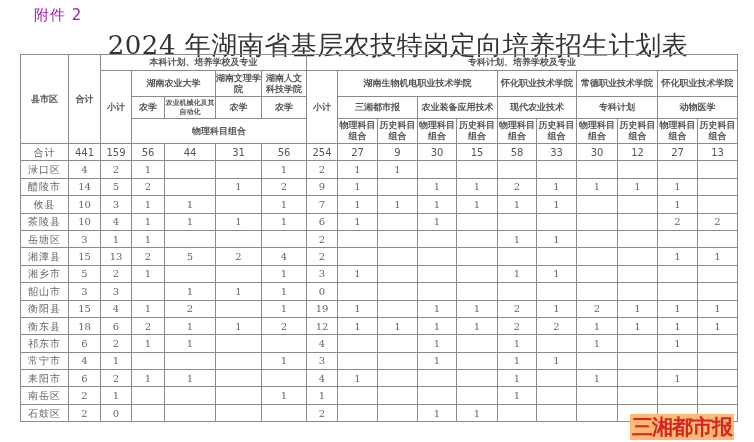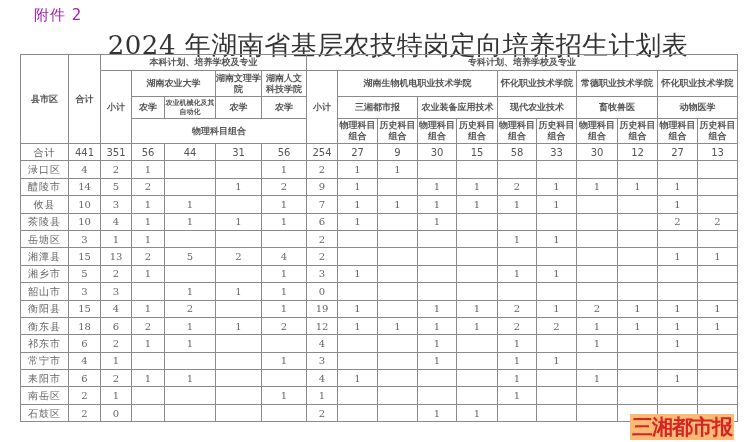--- a/index.html
+++ b/index.html
@@ -83,42 +83,42 @@
       <td class="hdr" colspan="2">怀化职业技术学院</td>
     </tr>
     <tr style="height:22px">
       <td class="hdr">农学</td>
       <td class="hdr small">农业机械化及其自动化</td>
       <td class="hdr">农学</td>
       <td class="hdr">农学</td>
       <td class="hdr" colspan="2">三湘都市报</td>
       <td class="hdr" colspan="2">农业装备应用技术</td>
       <td class="hdr" colspan="2">现代农业技术</td>
-      <td class="hdr" colspan="2">畜牧兽医</td>
+      <td class="hdr" colspan="2">专科计划</td>
       <td class="hdr" colspan="2">动物医学</td>
     </tr>
     <tr style="height:25px">
       <td class="hdr" colspan="4">物理科目组合</td>
       <td class="hdr wrap">物理科目组合</td>
       <td class="hdr wrap">历史科目组合</td>
       <td class="hdr wrap">物理科目组合</td>
       <td class="hdr wrap">历史科目组合</td>
       <td class="hdr wrap">物理科目组合</td>
       <td class="hdr wrap">历史科目组合</td>
       <td class="hdr wrap">物理科目组合</td>
       <td class="hdr wrap">历史科目组合</td>
       <td class="hdr wrap">物理科目组合</td>
       <td class="hdr wrap">历史科目组合</td>
     </tr>
   </tbody>
   <tbody id="table-body">
       <tr class="body total">
         <td class="name">合计</td>
         <td>441</td>
-        <td>351</td>
+        <td>159</td>
         <td>56</td>
         <td>44</td>
         <td>31</td>
         <td>56</td>
         <td>254</td>
         <td>27</td>
         <td>9</td>
         <td>30</td>
         <td>15</td>
         <td>58</td>

